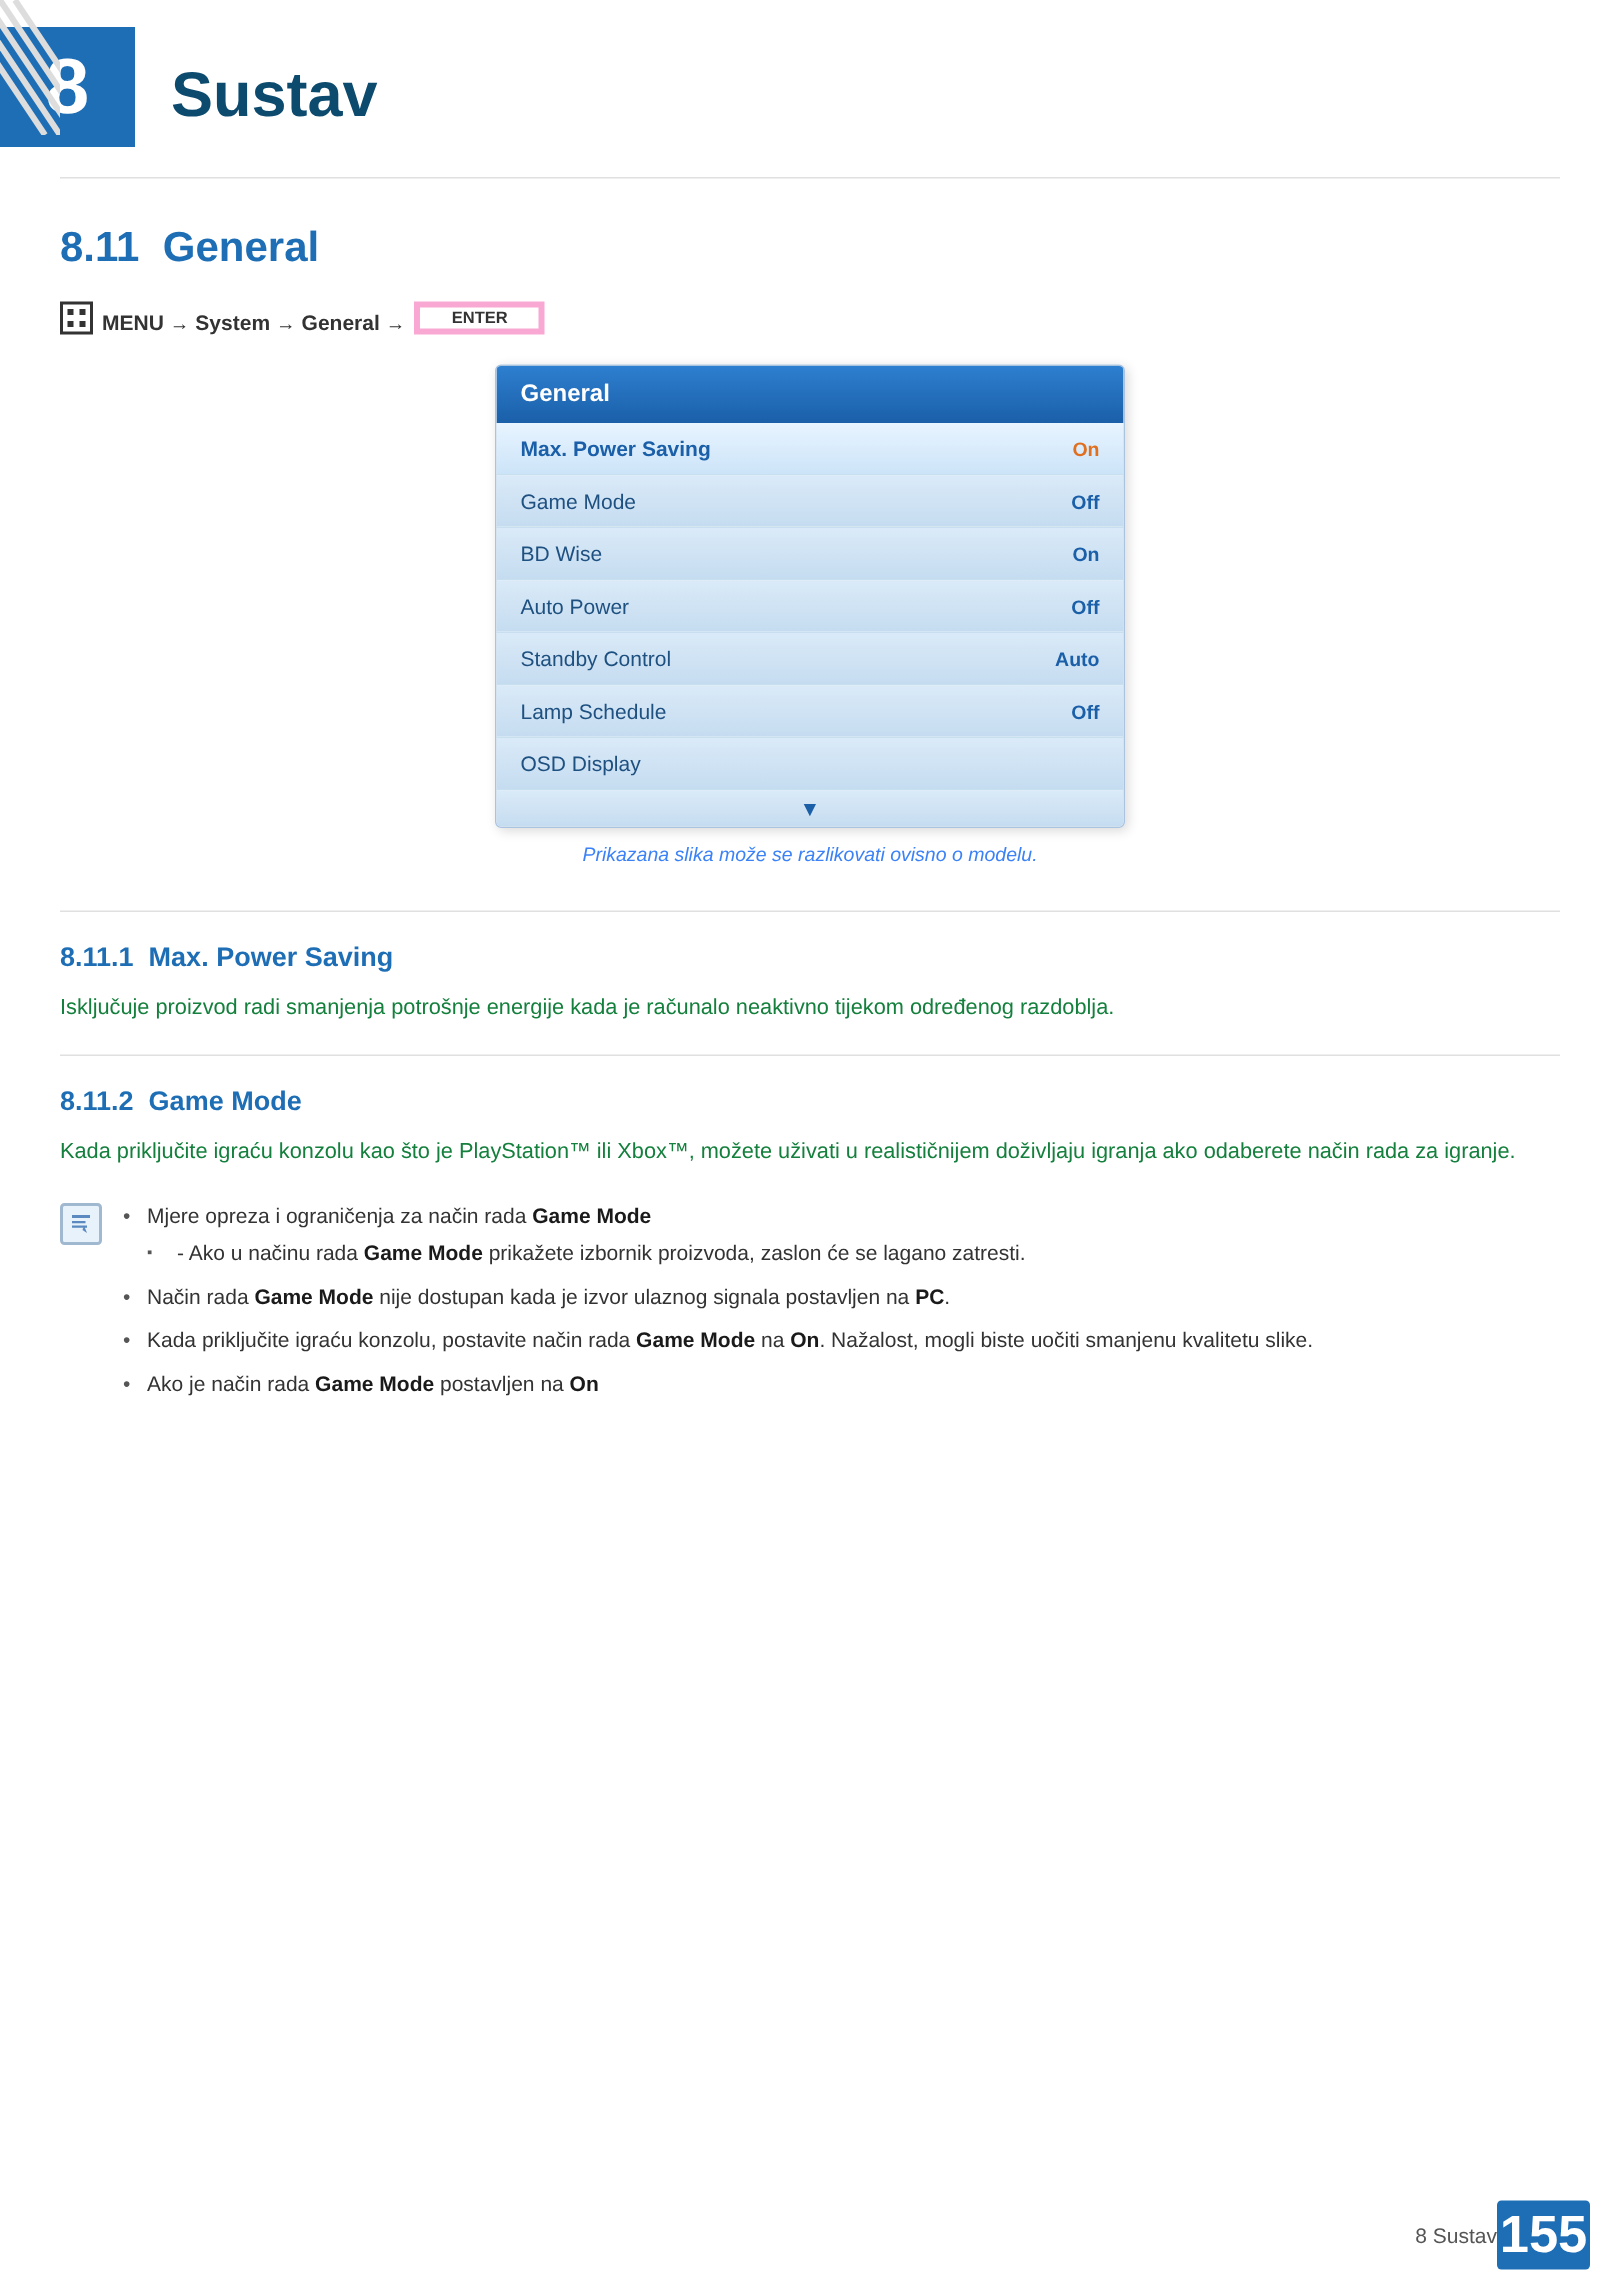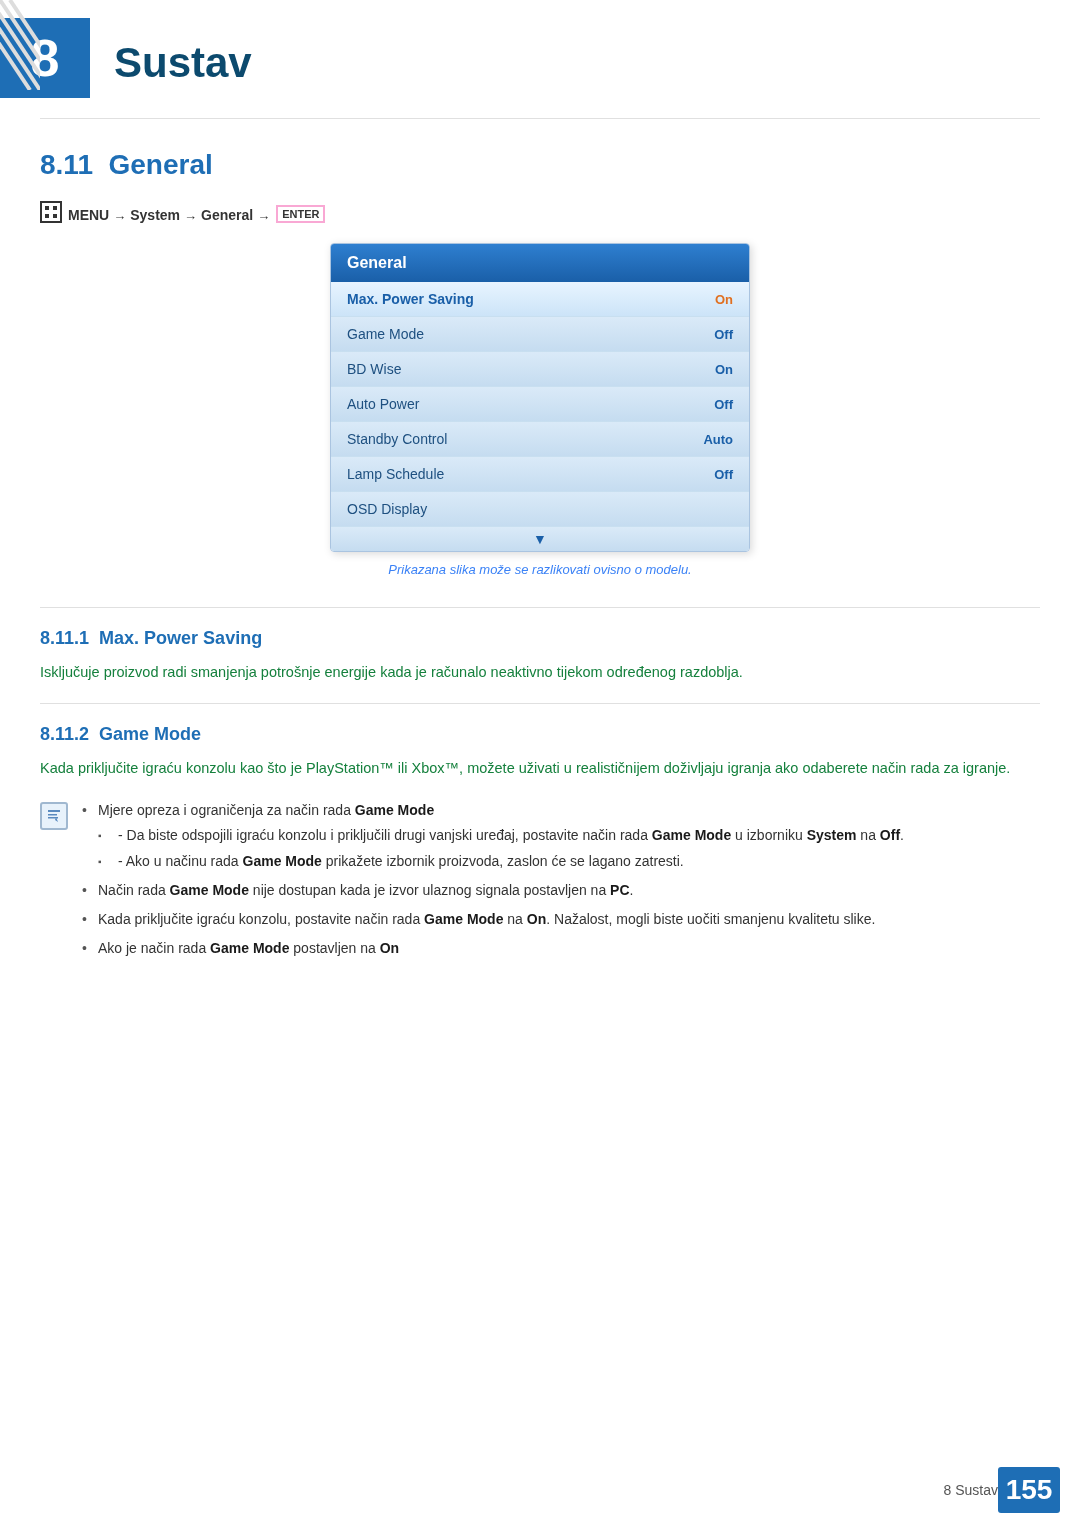--- a/index.html
+++ b/index.html
@@ -78,22 +78,22 @@
       display: inline-flex;
       align-items: center;
       justify-content: center;
       margin-right: 2px;
       font-size: 9px;
       font-weight: bold;
       flex-shrink: 0;
     }
     .menu-path .icon-enter {
       display: inline-block;
-      border: 2px solid #f9a8d4;
-      padding: 1px 4px;
+      border: 4px solid #f9a8d4;
+      padding: 1px 21px;
       font-size: 11px;
       margin-left: 2px;
     }
     .menu-path .arrow {
       color: #333;
       font-size: 13px;
     }
     .menu-path .bold {
       font-weight: bold;
     }
@@ -266,21 +266,21 @@
       display: flex;
       align-items: center;
     }
     .footer-text {
       font-size: 14px;
       color: #555;
     }
     .footer-number {
       background: #1e6eb5;
       color: #fff;
-      font-size: 28px;
+      font-size: 35px;
       font-weight: bold;
       width: 62px;
       height: 46px;
       display: flex;
       align-items: center;
       justify-content: center;
       border-radius: 3px;
     }
 
     
@@ -395,23 +395,20 @@
         <path d="M9 12 L12 14 L10 9 Z" fill="#5a8abf"></path>
       </svg>
     </div>
   </div>
   <div class="note-content">
     <ul>
       <li>
         Mjere opreza i ograničenja za način rada <strong class="highlight">Game Mode</strong>
         <ul class="sub-list">
           <li>
-            - Da biste odspojili igraću konzolu i priključili drugi vanjski uređaj, postavite način rada <strong class="highlight">Game Mode</strong> u izborniku <strong class="highlight">System</strong> na <strong class="highlight">Off</strong>.
-          </li>
-          <li>
             - Ako u načinu rada <strong class="highlight">Game Mode</strong> prikažete izbornik proizvoda, zaslon će se lagano zatresti.
           </li>
         </ul>
       </li>
       <li>
         Način rada <strong class="highlight">Game Mode</strong> nije dostupan kada je izvor ulaznog signala postavljen na <strong class="highlight">PC</strong>.
       </li>
       <li>
         Kada priključite igraću konzolu, postavite način rada <strong class="highlight">Game Mode</strong> na <strong class="highlight">On</strong>. Nažalost, mogli biste uočiti smanjenu kvalitetu slike.
       </li>

